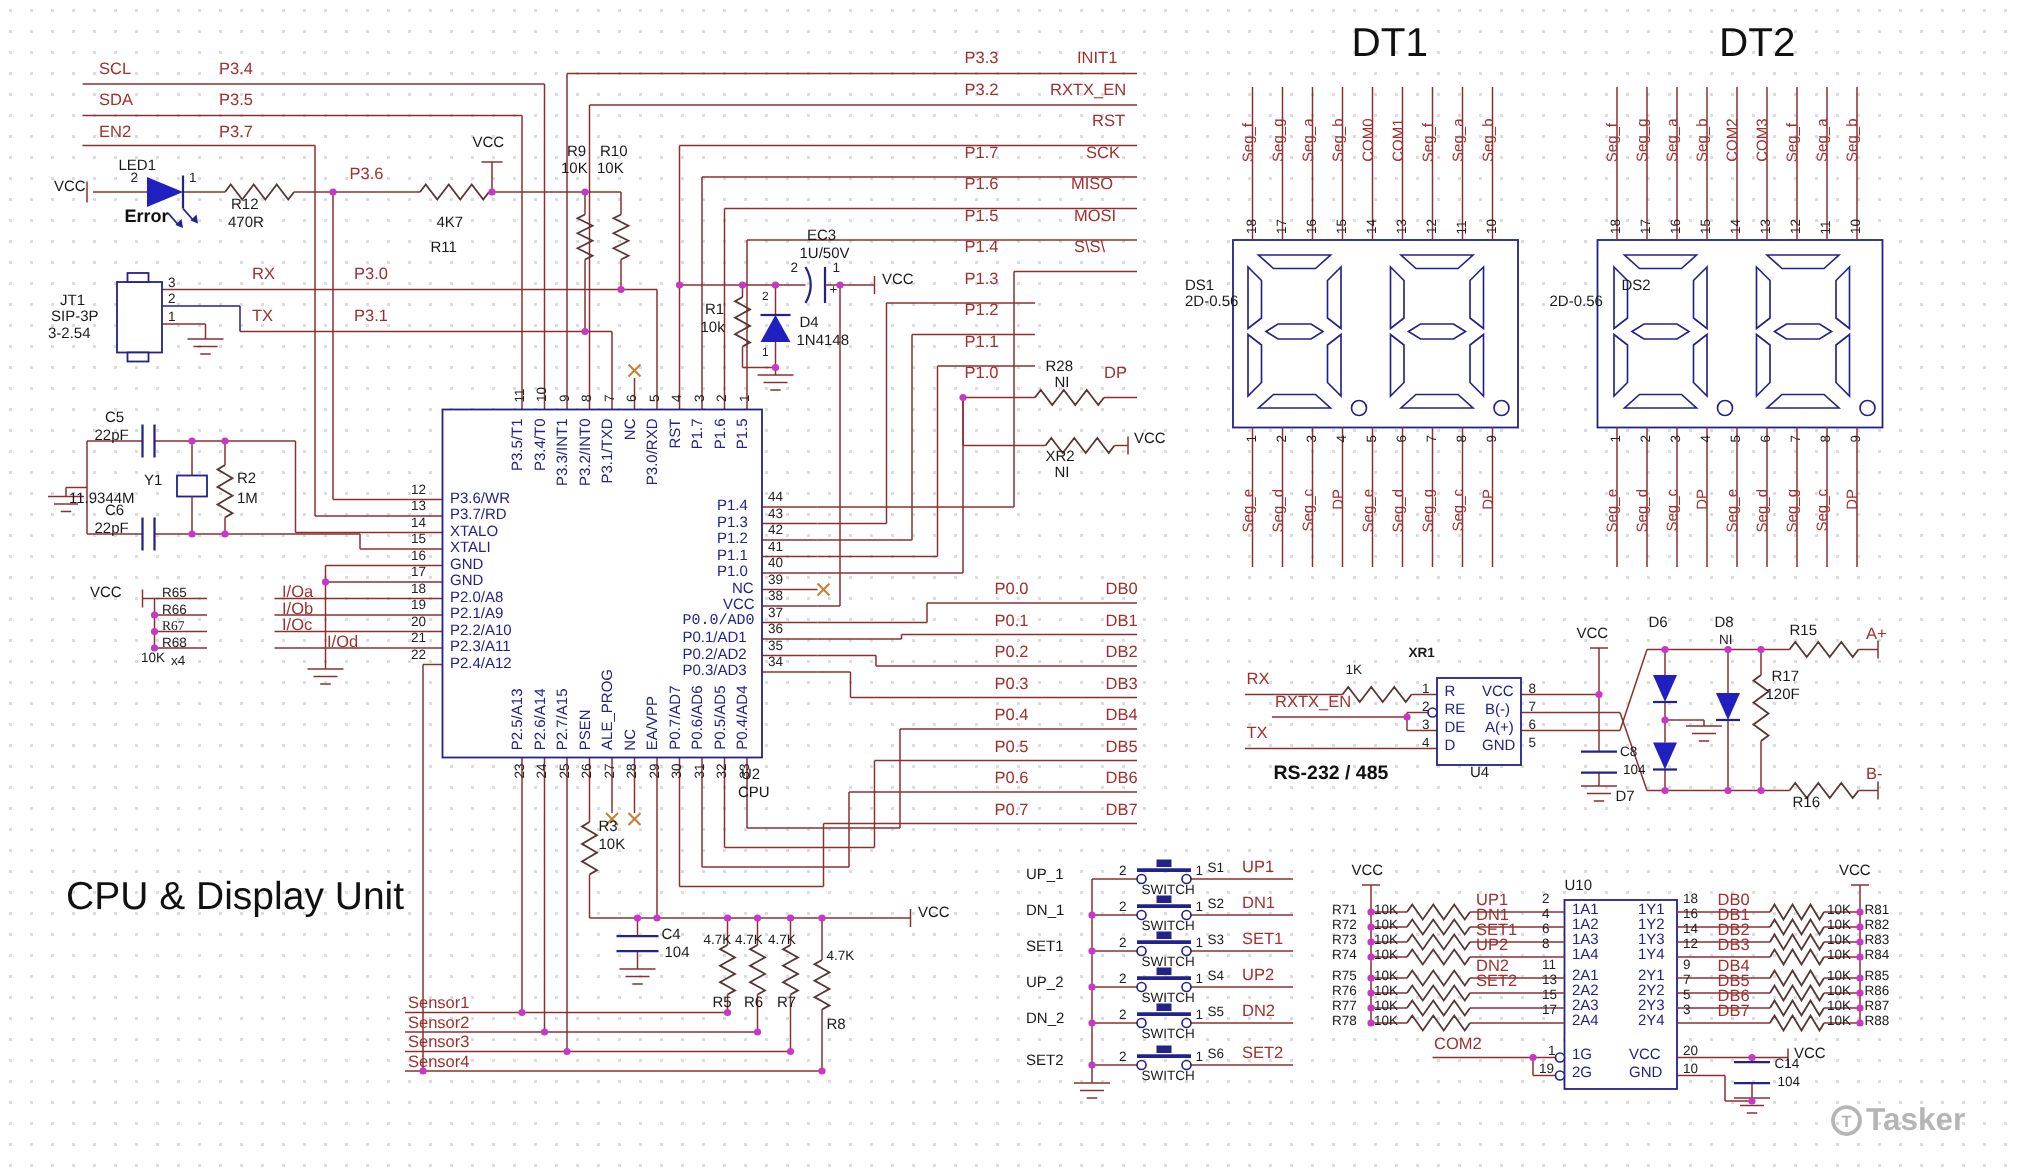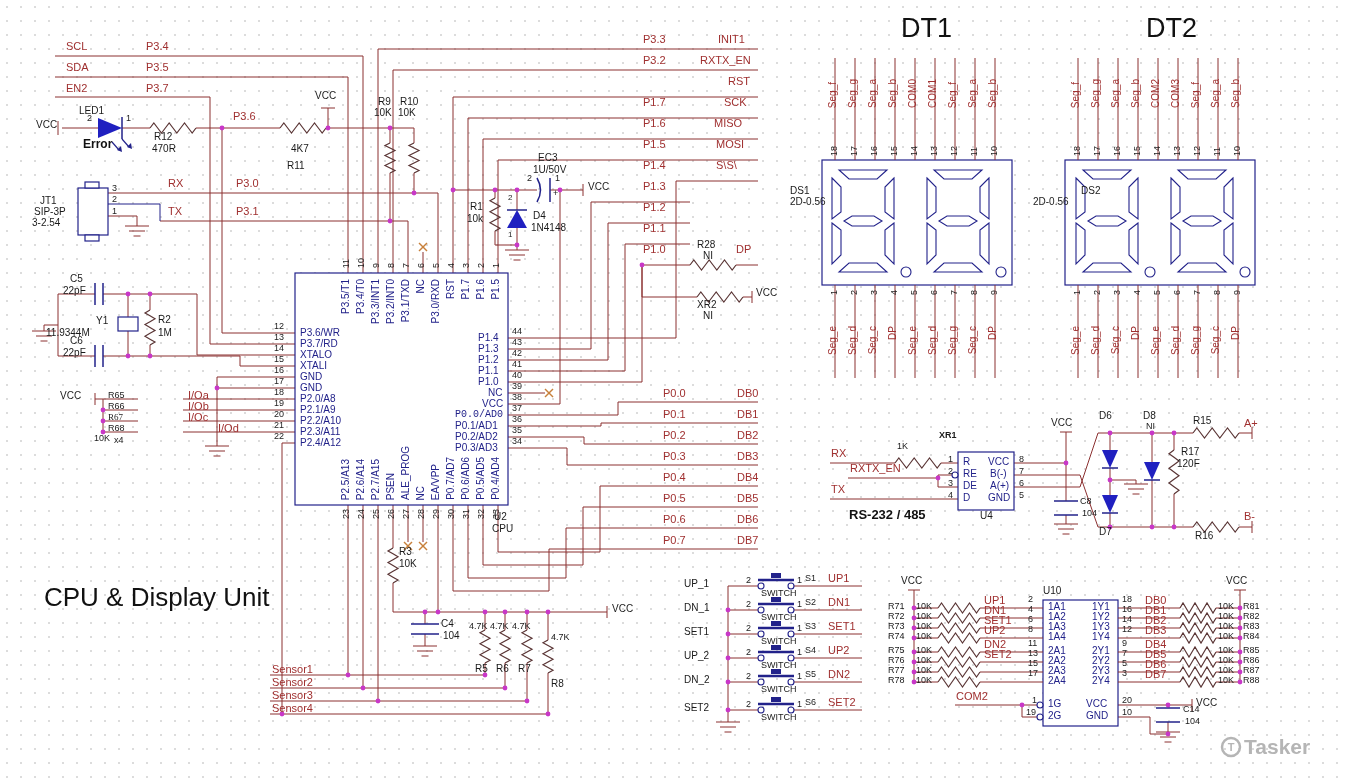--- a/index.html
+++ b/index.html
@@ -849,21 +849,21 @@
       <span class="lab net" style="left: 831px; top: 484px;">TX</span>
       <span class="lab net" style="left: 1244px; top: 418px;">A+</span>
       <span class="lab net" style="left: 1244px; top: 511px;">B-</span>
       <span class="lab lbl9" style="left: 939px; top: 431px; font-weight: bold;">XR1</span>
       <span class="lab lbl9" style="left: 897px; top: 442px;">1K</span>
       <span class="lab lbl9" style="left: 1080px; top: 497px;">C8</span>
       <span class="lab lbl9" style="left: 1082px; top: 509px;">104</span>
       <span class="lab lbl" style="left: 1099px; top: 411px;">D6</span>
       <span class="lab lbl" style="left: 1143px; top: 411px;">D8</span>
       <span class="lab lbl9" style="left: 1146px; top: 422px;">NI</span>
-      <span class="lab lbl" style="left: 1099px; top: 527px; text-align: right;">D7</span>
+      <span class="lab lbl" style="left: 1077px; top: 527px; text-align: right;">D7</span>
       <span class="lab lbl" style="left: 1193px; top: 416px;">R15</span>
       <span class="lab lbl" style="left: 1181px; top: 447px;">R17</span>
       <span class="lab lbl" style="left: 1177px; top: 459px;">120F</span>
       <span class="lab lbl" style="left: 1195px; top: 531px;">R16</span>
       <span class="lab rslbl" style="left: 849px; top: 508px;">RS-232 / 485</span>
       <span class="lab lbl" style="left: 980px; top: 511px; text-align: right;">U4</span>
       <span class="lab pin" style="left: 948px; top: 455px;">1</span>
       <span class="lab ic" style="left: 963px; top: 457px;">R</span>
       <span class="lab pin" style="left: 948px; top: 467px;">2</span>
       <span class="lab ic" style="left: 963px; top: 469px;">RE</span>

